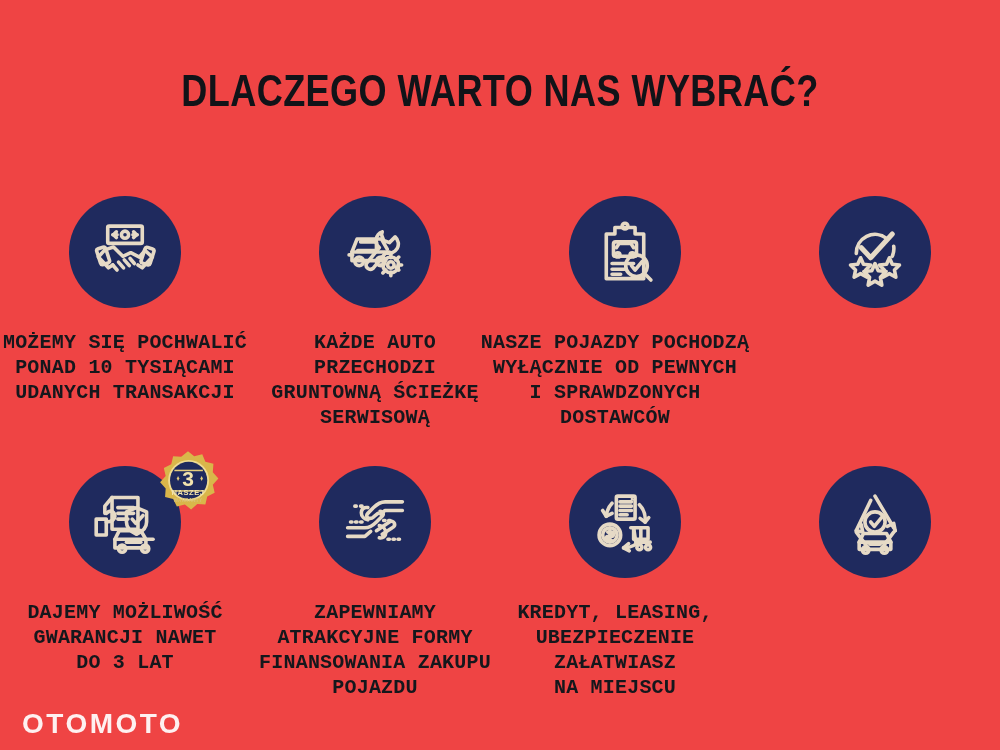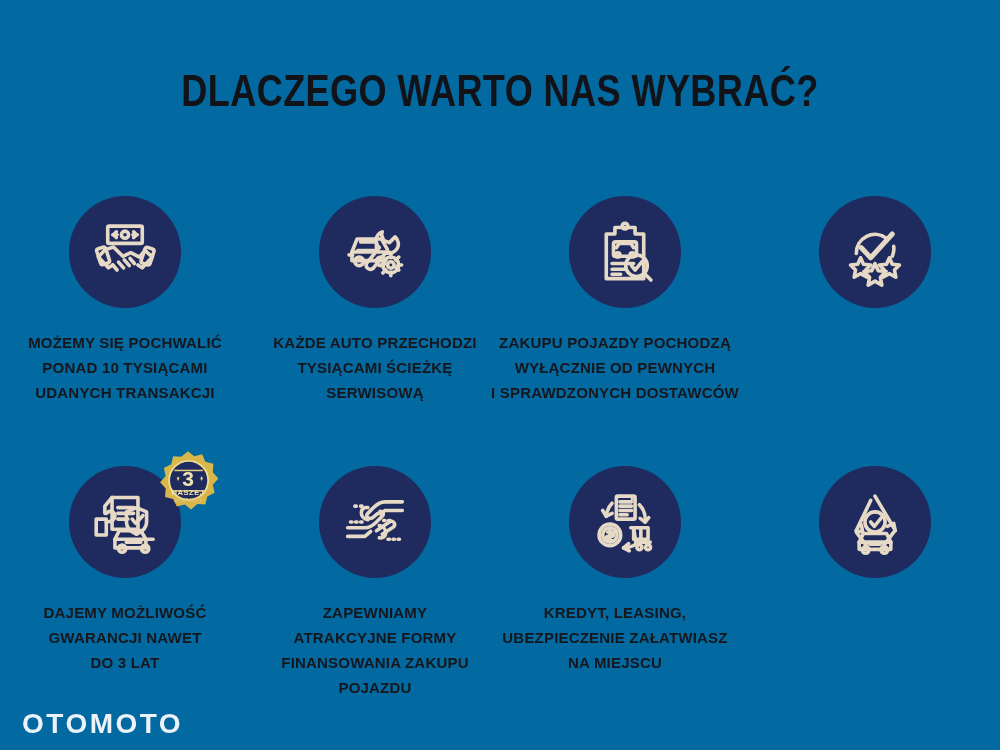--- a/index.html
+++ b/index.html
@@ -11,21 +11,21 @@
     height: 750px;
     background: #eaebee;
     font-family: "Liberation Sans", sans-serif;
     overflow: hidden;
     position: relative;
   }
   #page {
     position: relative;
     width: 1000px;
     height: 750px;
-    background: #0369a1;
+    background: #ef4444;
   }
 
   
   .title {
     position: absolute;
     top: 66px;
     left: 0;
     width: 1000px;
     text-align: center;
     font-family: "Liberation Sans", sans-serif;
@@ -66,23 +66,23 @@
   }
   .circle svg { display: block; }
   .ico { stroke: #e6dac6; stroke-width: 5; fill: none;
          stroke-linecap: round; stroke-linejoin: round; }
   .ico-f { fill: #e6dac6; stroke: none; }
 
   .caption {
     margin-top: 22px;
     width: 250px;
     text-align: center;
-    font-family: Liberation Sans, sans-serif;
-    font-weight: bold;
-    font-size: 15px;
+    font-family: Liberation Mono, monospace;
+    font-weight: bold;
+    font-size: 20px;
     line-height: 25px;
     letter-spacing: 0.2px;
     color: #15171c;
     white-space: pre-line;
   }
   .cell.wide .caption { width: 290px; margin-left: -20px; }
 
   
   .badge {
     position: absolute;
@@ -185,21 +185,21 @@
               <path d="M14 54 h5"></path>
               <path d="M60 22 a13 13 0 0 0 -4 22 l-18 22 a6 6 0 0 0 9 7 l18 -22 a13 13 0 0 0 13 -22 l-8 8 l-8 -3 l-3 -8 z"></path>
               <circle cx="72" cy="68" r="11"></circle>
               <circle cx="72" cy="68" r="4.5"></circle>
               <path d="M72 53 v5 M72 78 v5 M57 68 h5 M82 68 h5 M61 57 l4 4 M79 71 l4 4 M83 57 l-4 4 M65 75 l-4 4"></path>
             </g>
           </svg>
         </span>
       </div>
       <div class="caption">KAŻDE AUTO PRZECHODZI
-TYSIĄCAMI ŚCIEŻKĘ
+GRUNTOWNĄ ŚCIEŻKĘ
 SERWISOWĄ</div>
     </div>
 
     <div class="cell wide">
       <div class="circle">
         <span>
           <svg width="72" height="72" viewBox="0 0 100 100">
             <g class="ico">
               <path d="M36 16 h28 v9 h12 v62 h-52 v-62 h12 z"></path>
               <circle cx="50" cy="14" r="4"></circle>
@@ -208,21 +208,21 @@
               <circle cx="40" cy="54" r="3"></circle>
               <circle cx="60" cy="54" r="3"></circle>
               <path d="M32 66 h30 M32 74 h20 M32 81 h12"></path>
               <circle cx="66" cy="69" r="15"></circle>
               <path d="M59 69 l5 6 l10 -12"></path>
               <path d="M77 80 l9 9"></path>
             </g>
           </svg>
         </span>
       </div>
-      <div class="caption">ZAKUPU POJAZDY POCHODZĄ
+      <div class="caption">NASZE POJAZDY POCHODZĄ
 WYŁĄCZNIE OD PEWNYCH
 I SPRAWDZONYCH DOSTAWCÓW</div>
     </div>
 
     <div class="cell">
       <div class="circle">
         <span>
           <svg width="72" height="72" viewBox="0 0 100 100">
             <g class="ico">
               <path d="M24 52 a26 26 0 0 1 42 -21"></path>

